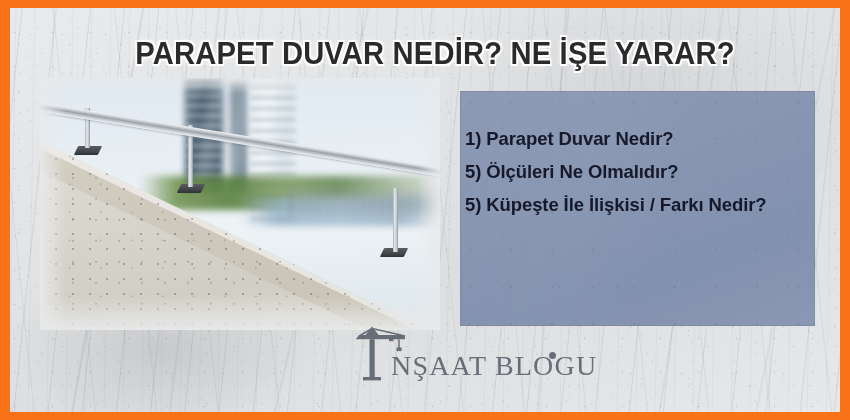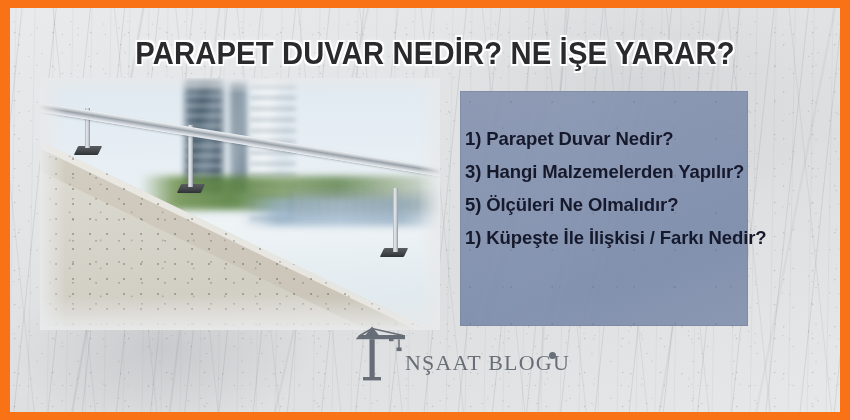--- a/index.html
+++ b/index.html
@@ -276,21 +276,21 @@
        1.6px  1.6px 0 #ffffff,
        0 0 7px rgba(255,255,255,0.95);
     white-space: nowrap;
   }
 
   
   .panel {
     position: absolute;
     left: 450px;
     top: 83px;
-    width: 288px;
+    width: 355px;
     height: 235px;
     background: linear-gradient(160deg, #8e9ab4 0%, #8795b1 42%, #8291ae 72%, #8b98b3 100%);
     box-shadow: 0 0 0 1px rgba(120,132,155,0.55) inset;
   }
   .panel-noise {
     position: absolute;
     inset: 0;
     opacity: 0.22;
     background-image:
       radial-gradient(circle at 25% 30%, rgba(50,58,78,0.6) 0.7px, transparent 1.3px),
@@ -326,24 +326,24 @@
     height: 62px;
     opacity: 0.72;
   }
   .logo-crane {
     position: absolute;
     left: 0; top: 0;
     width: 58px; height: 56px;
   }
   .logo-text {
     position: absolute;
-    left: 50px;
+    left: 36px;
     top: 24px;
     font-family: "Liberation Serif", serif;
-    font-size: 22px;
+    font-size: 28px;
     letter-spacing: 1.2px;
     color: #3b434f;
     white-space: nowrap;
     text-align: right;
   }
   .logo-dot {
     position: absolute;
     left: 194px;
     top: 26px;
     width: 7px; height: 7px;
@@ -404,23 +404,22 @@
 
       <div class="photo-blend"></div>
     </div>
 
     <div class="title">PARAPET DUVAR NEDİR? NE İŞE YARAR?</div>
 
     <div class="panel">
       <div class="panel-noise"></div>
       <ul class="panel-list">
         <li>1) Parapet Duvar Nedir?</li>
-        <li>3) Hangi Malzemelerden Yapılır?</li>
         <li>5) Ölçüleri Ne Olmalıdır?</li>
-        <li>1) Küpeşte İle İlişkisi / Farkı Nedir?</li>
+        <li>5) Küpeşte İle İlişkisi / Farkı Nedir?</li>
       </ul>
     </div>
 
     <div class="logo">
       <svg class="logo-crane" viewBox="0 0 58 56">
 
         <rect x="4" y="9" width="46" height="4.2" fill="#3b434f"></rect>
 
         <polygon points="4,9 1,13.2 4,13.2" fill="#3b434f"></polygon>
 

